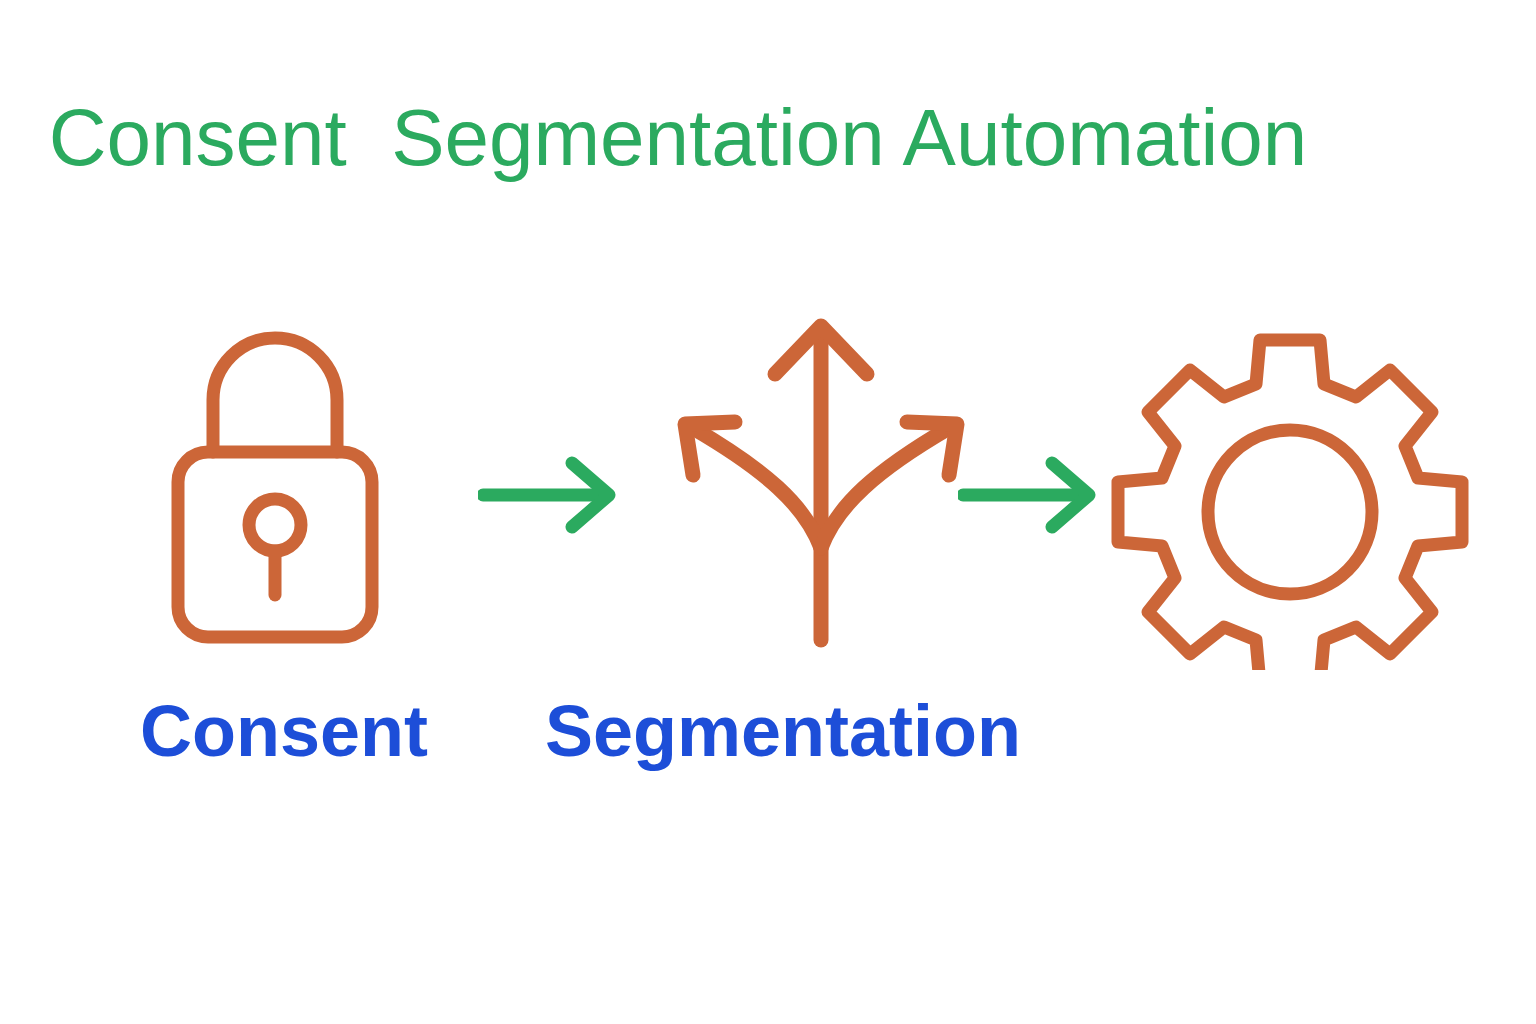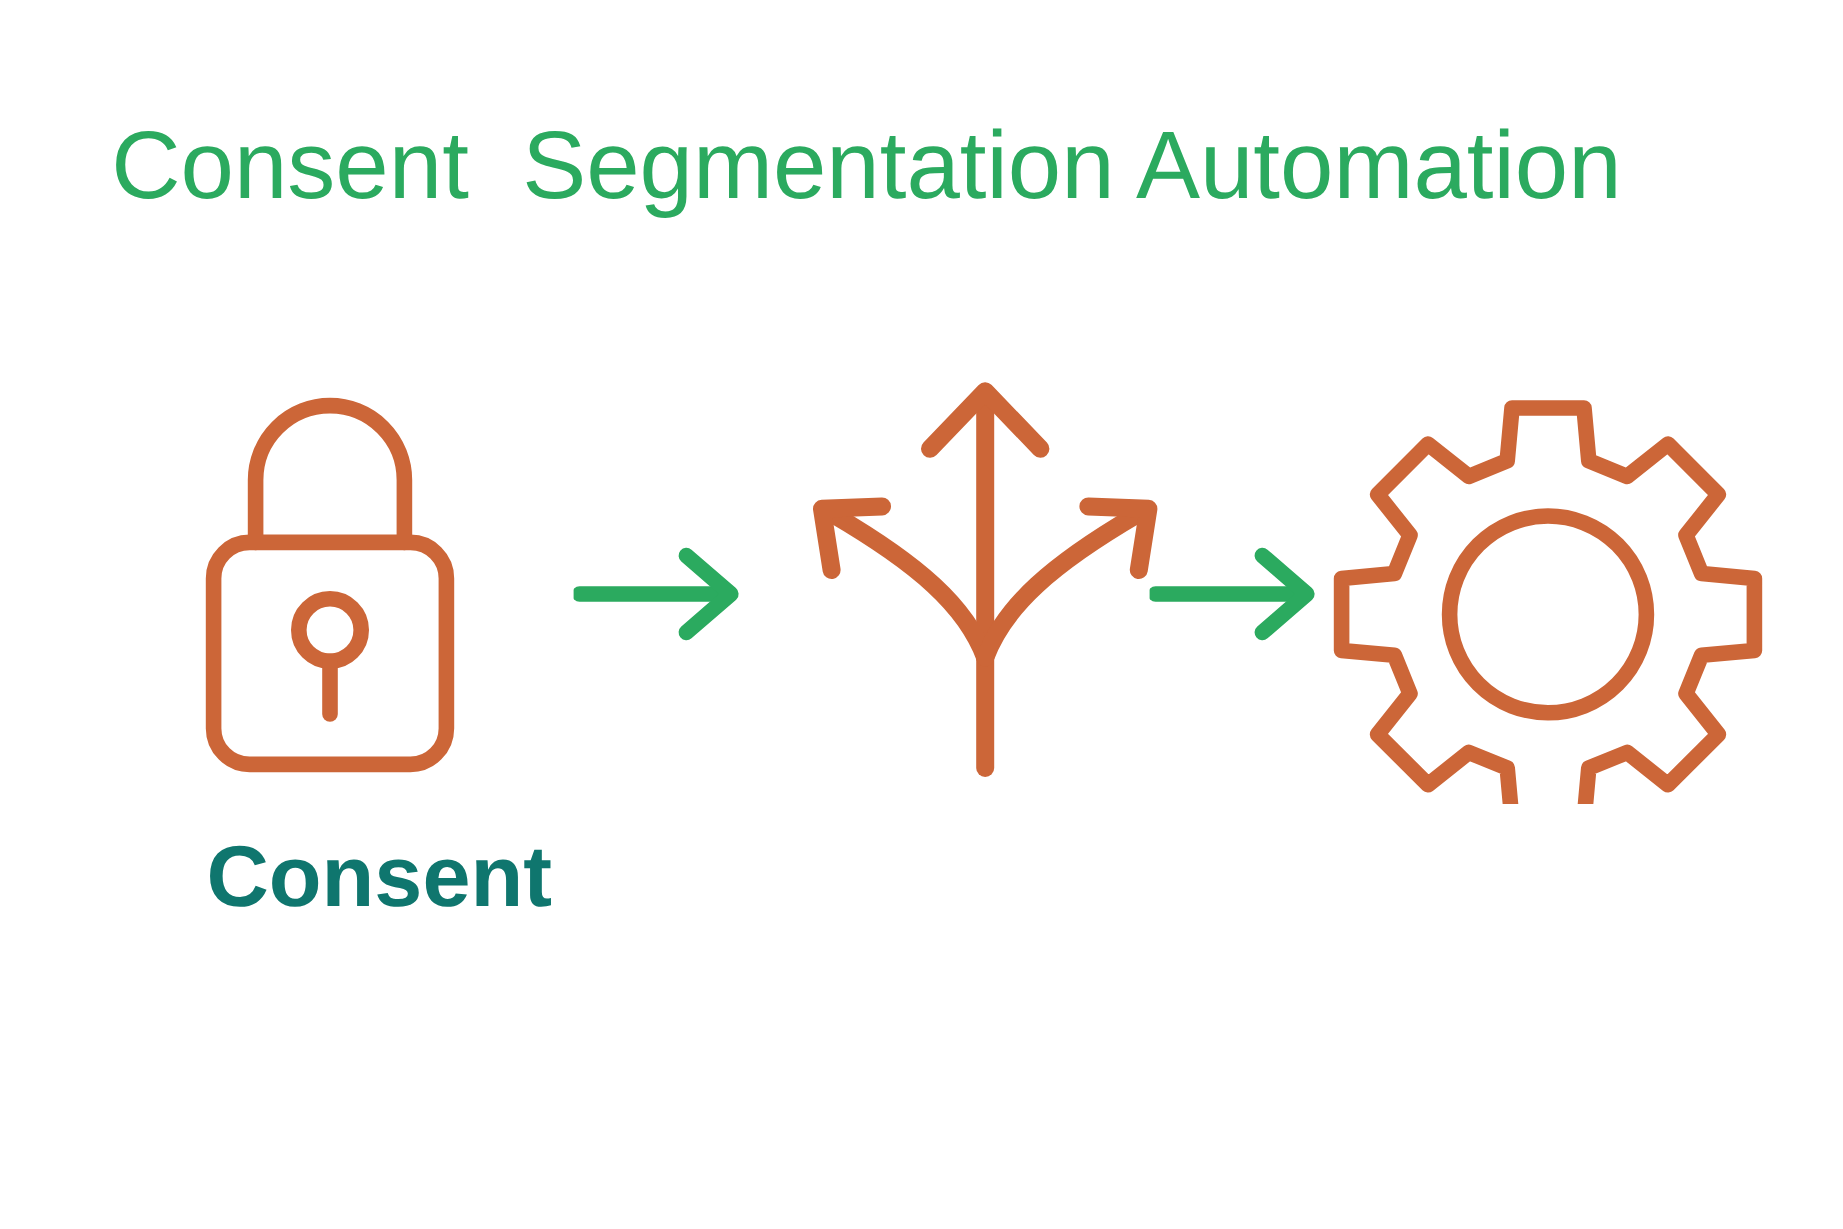--- a/index.html
+++ b/index.html
@@ -24,21 +24,20 @@
     top: 98px;
     width: 1356px;
     text-align: center;
     font-family: "Liberation Sans", sans-serif;
     font-size: 80px;
     font-weight: 400;
     letter-spacing: 0px;
     color: #2BAA5F;
     white-space: pre;
     line-height: 1;
-    padding-left: 44px;
   }
   .flow {
     position: absolute;
     left: 0;
     top: 300px;
     width: 1536px;
     height: 370px;
   }
   .node {
     position: absolute;
@@ -62,25 +61,25 @@
   .labels {
     position: absolute;
     left: 0;
     top: 695px;
     width: 1536px;
     height: 90px;
   }
   .label {
     position: absolute;
     top: 0;
-    text-align: right;
+    text-align: left;
     font-family: "Liberation Sans", sans-serif;
     font-size: 72px;
     font-weight: 700;
-    color: #0f766e;
+    color: #1d4ed8;
     line-height: 1;
     white-space: nowrap;
   }
   #label-consent      { left: 140px;  width: 320px; }
   #label-segmentation { left: 545px;  width: 530px; }
   #label-automation   { left: 1080px; width: 450px; }
 </style>
 </head>
 <body>
 
@@ -180,15 +179,16 @@
                    Z"></path>
           <circle cx="180" cy="212" r="82"></circle>
         </g>
       </svg>
     </div>
 
   </div>
 
   <div class="labels">
     <div class="label" id="label-consent">Consent</div>
+    <div class="label" id="label-segmentation">Segmentation</div>
   </div>
 
 </div>
 
 </body></html>

